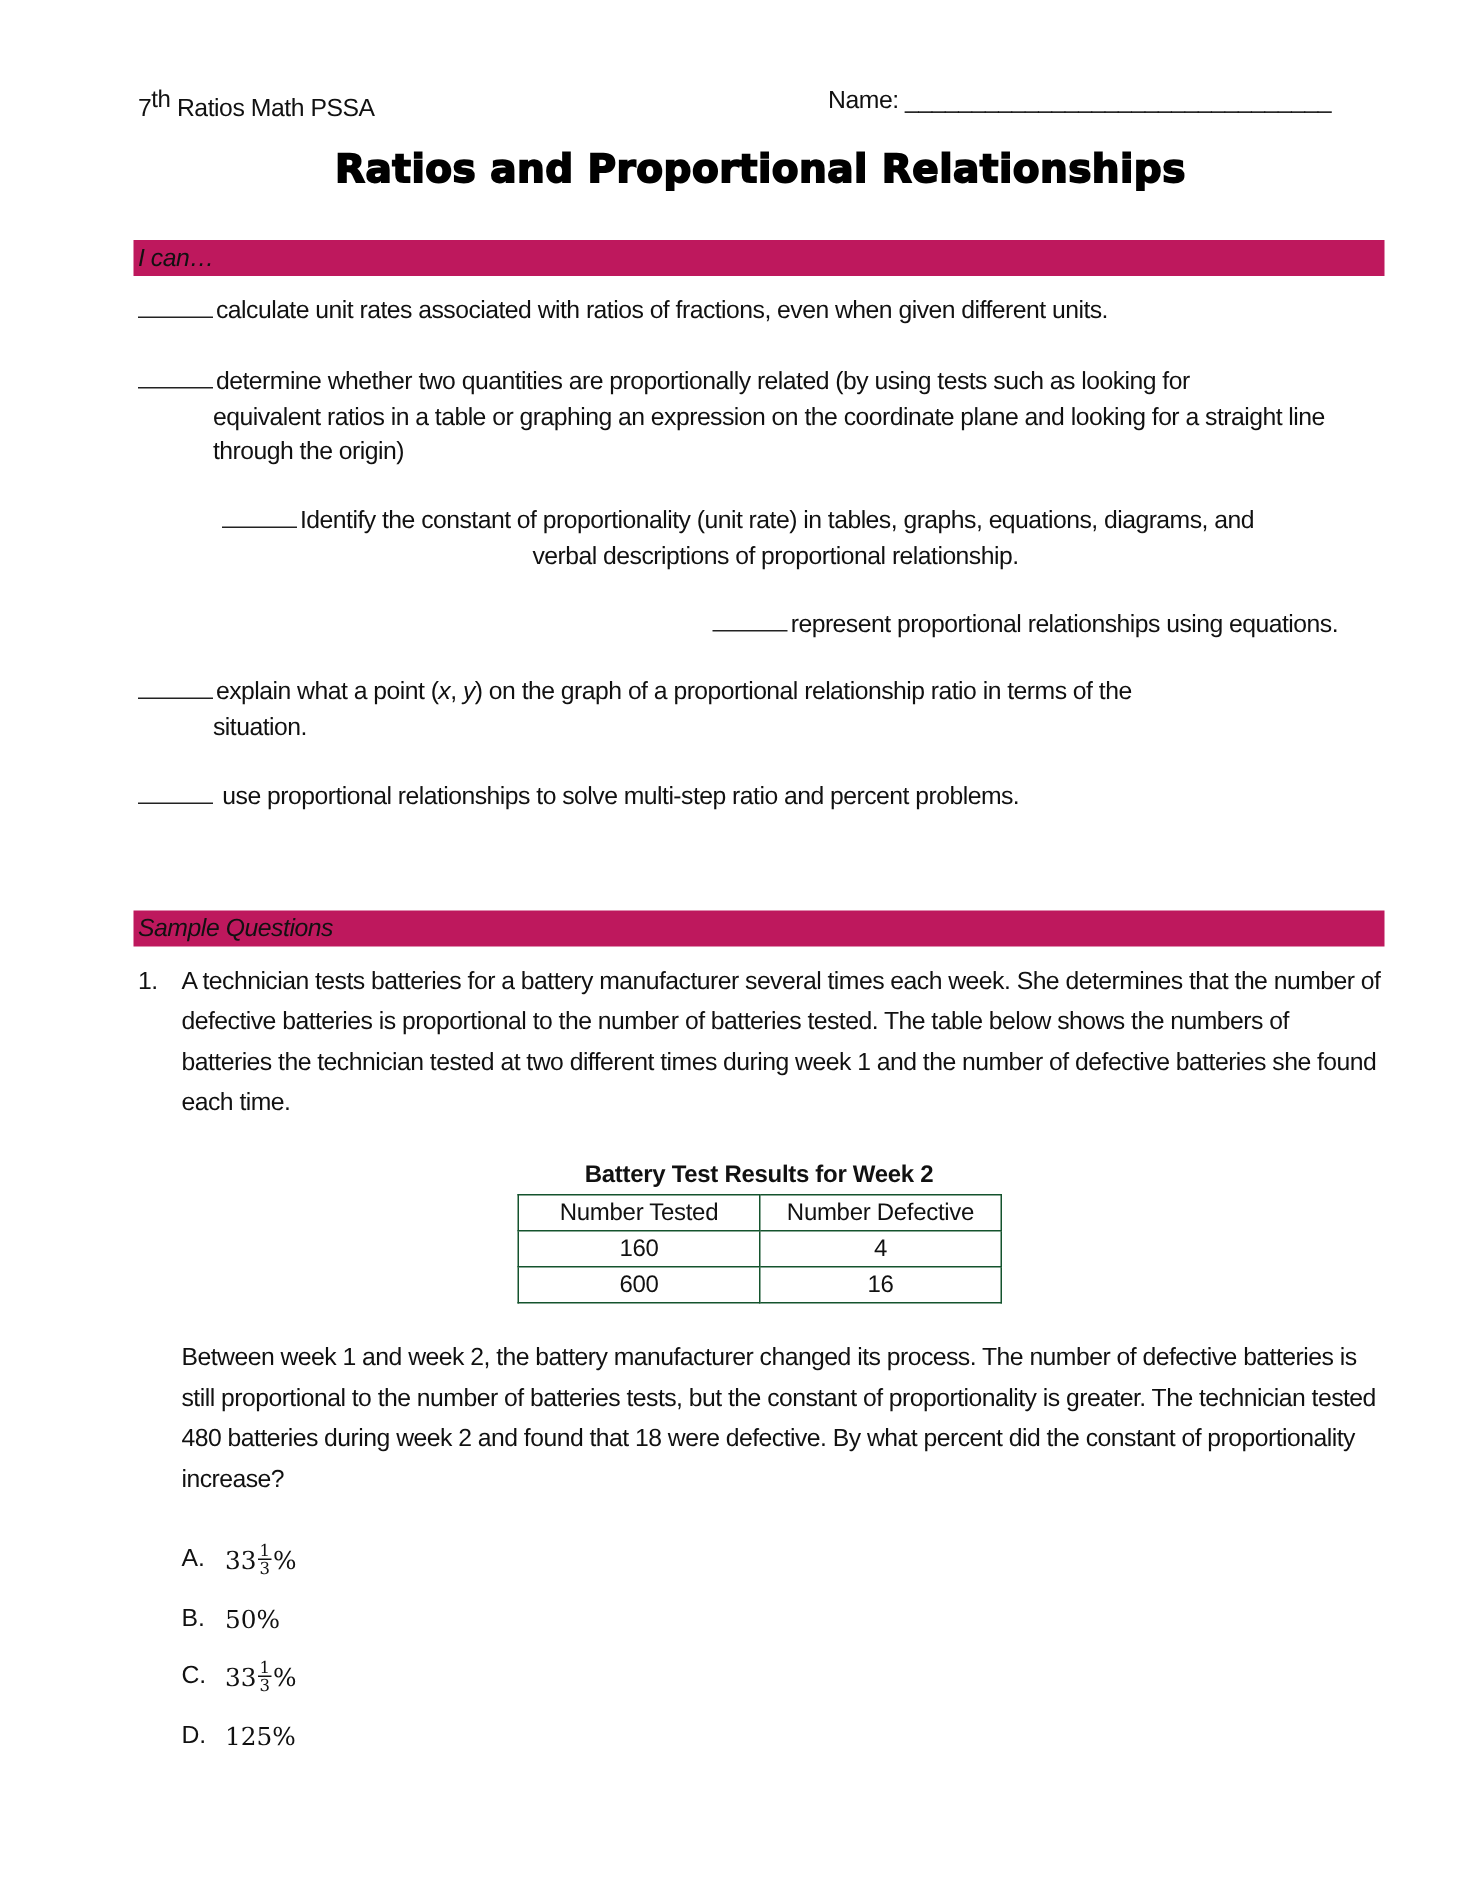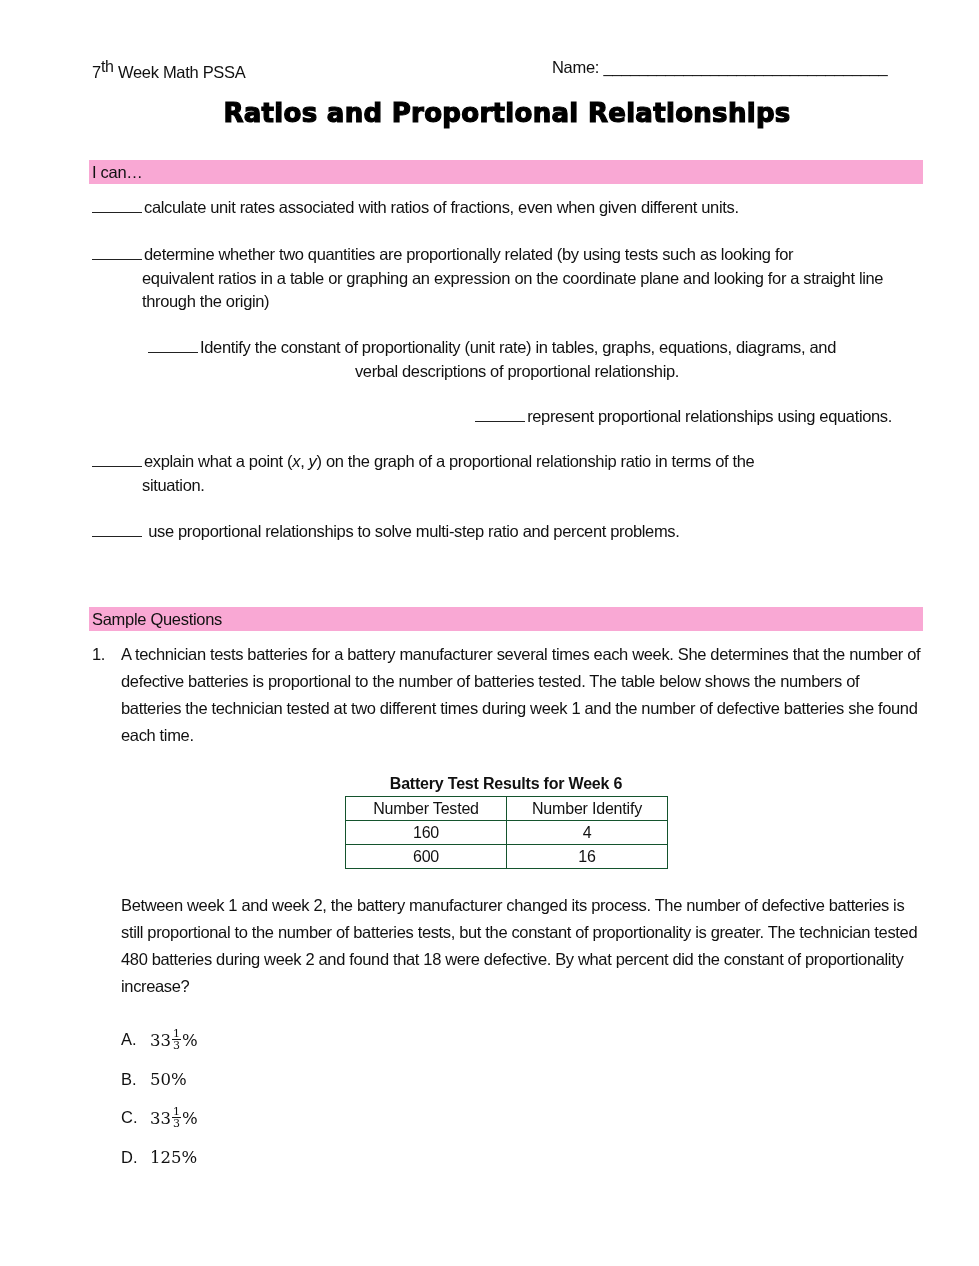--- a/index.html
+++ b/index.html
@@ -16,22 +16,22 @@
   .header-left sup { font-size: 16px; vertical-align: 6px; }
   .header-right { position: absolute; left: 460px; top: 0; white-space: nowrap; }
   .title {
     position: absolute; left: 0; top: 98px; width: 1014px; text-align: center;
     font-family: "DejaVu Sans", sans-serif; font-weight: 900;
     font-size: 26px; letter-spacing: 0.3px; color: #000;
     -webkit-text-stroke: 1.2px #000;
   }
   .section-bar {
     position: absolute; left: 89px; width: 834px; height: 24px;
-    background: #f9a8d4; font-size: 16.5px; letter-spacing: -0.3px;
-    line-height: 24px; padding-left: 3px; box-sizing: border-box;
+    background: #be185d; font-size: 16.5px; letter-spacing: -0.3px;
+    line-height: 24px; padding-left: 3px; box-sizing: border-box; font-style: italic;
   }
   .goal {
     position: absolute; left: 92px; width: 800px;
     font-size: 16.5px; line-height: 23.5px; letter-spacing: -0.35px;
   }
   .goal .blank { display: inline-block; width: 50px; border-bottom: 1px solid #222; height: 15px; margin-right: 2px; }
   .goal .cont { display: block; padding-left: 50px; }
   .q {
     position: absolute; left: 92px; width: 830px;
     font-size: 16.5px; line-height: 27px; letter-spacing: -0.35px;
@@ -65,21 +65,21 @@
     display: inline-block; vertical-align: middle; text-align: center;
     font-size: 11px; line-height: 11px; margin: 0 1px; position: relative; top: -2px;
   }
   .frac .n { display: block; border-bottom: 1px solid #111; padding: 0 1px; }
   .frac .d { display: block; }
 </style>
 </head>
 <body>
 
 <div class="header-row">
-  <span class="header-left"><span>7</span><sup>th</sup><span> Week Math PSSA</span></span>
+  <span class="header-left"><span>7</span><sup>th</sup><span> Ratios Math PSSA</span></span>
   <span class="header-right">Name: ________________________________</span>
 </div>
 
 <div class="title">Ratios and Proportional Relationships</div>
 
 <div class="section-bar" style="top:160px;">I can…</div>
 
 <div class="goal" style="top:196px;">
   <span class="blank"></span><span>calculate unit rates associated with ratios of fractions, even when given different units.</span>
 </div>
@@ -107,26 +107,26 @@
   <span class="blank"></span><span> use proportional relationships to solve multi-step ratio and percent problems.</span>
 </div>
 
 <div class="section-bar" style="top:607px;">Sample Questions</div>
 
 <div class="q" style="top:641px;">
   <span class="num">1.</span>
   <span class="text">A technician tests batteries for a battery manufacturer several times each week.  She determines that the number of defective batteries is proportional to the number of batteries tested.  The table below shows the numbers of batteries the technician tested at two different times during week 1 and the number of defective batteries she found each time.</span>
 </div>
 
-<div class="tbl-title">Battery Test Results for Week 6</div>
+<div class="tbl-title">Battery Test Results for Week 2</div>
 <table class="data">
   <tbody>
       <tr>
     <td class="c1">Number Tested</td>
-    <td class="c2">Number Identify</td>
+    <td class="c2">Number Defective</td>
   </tr>
   <tr>
     <td class="c1">160</td>
     <td class="c2">4</td>
   </tr>
   <tr>
     <td class="c1">600</td>
     <td class="c2">16</td>
   </tr>
 </tbody>

